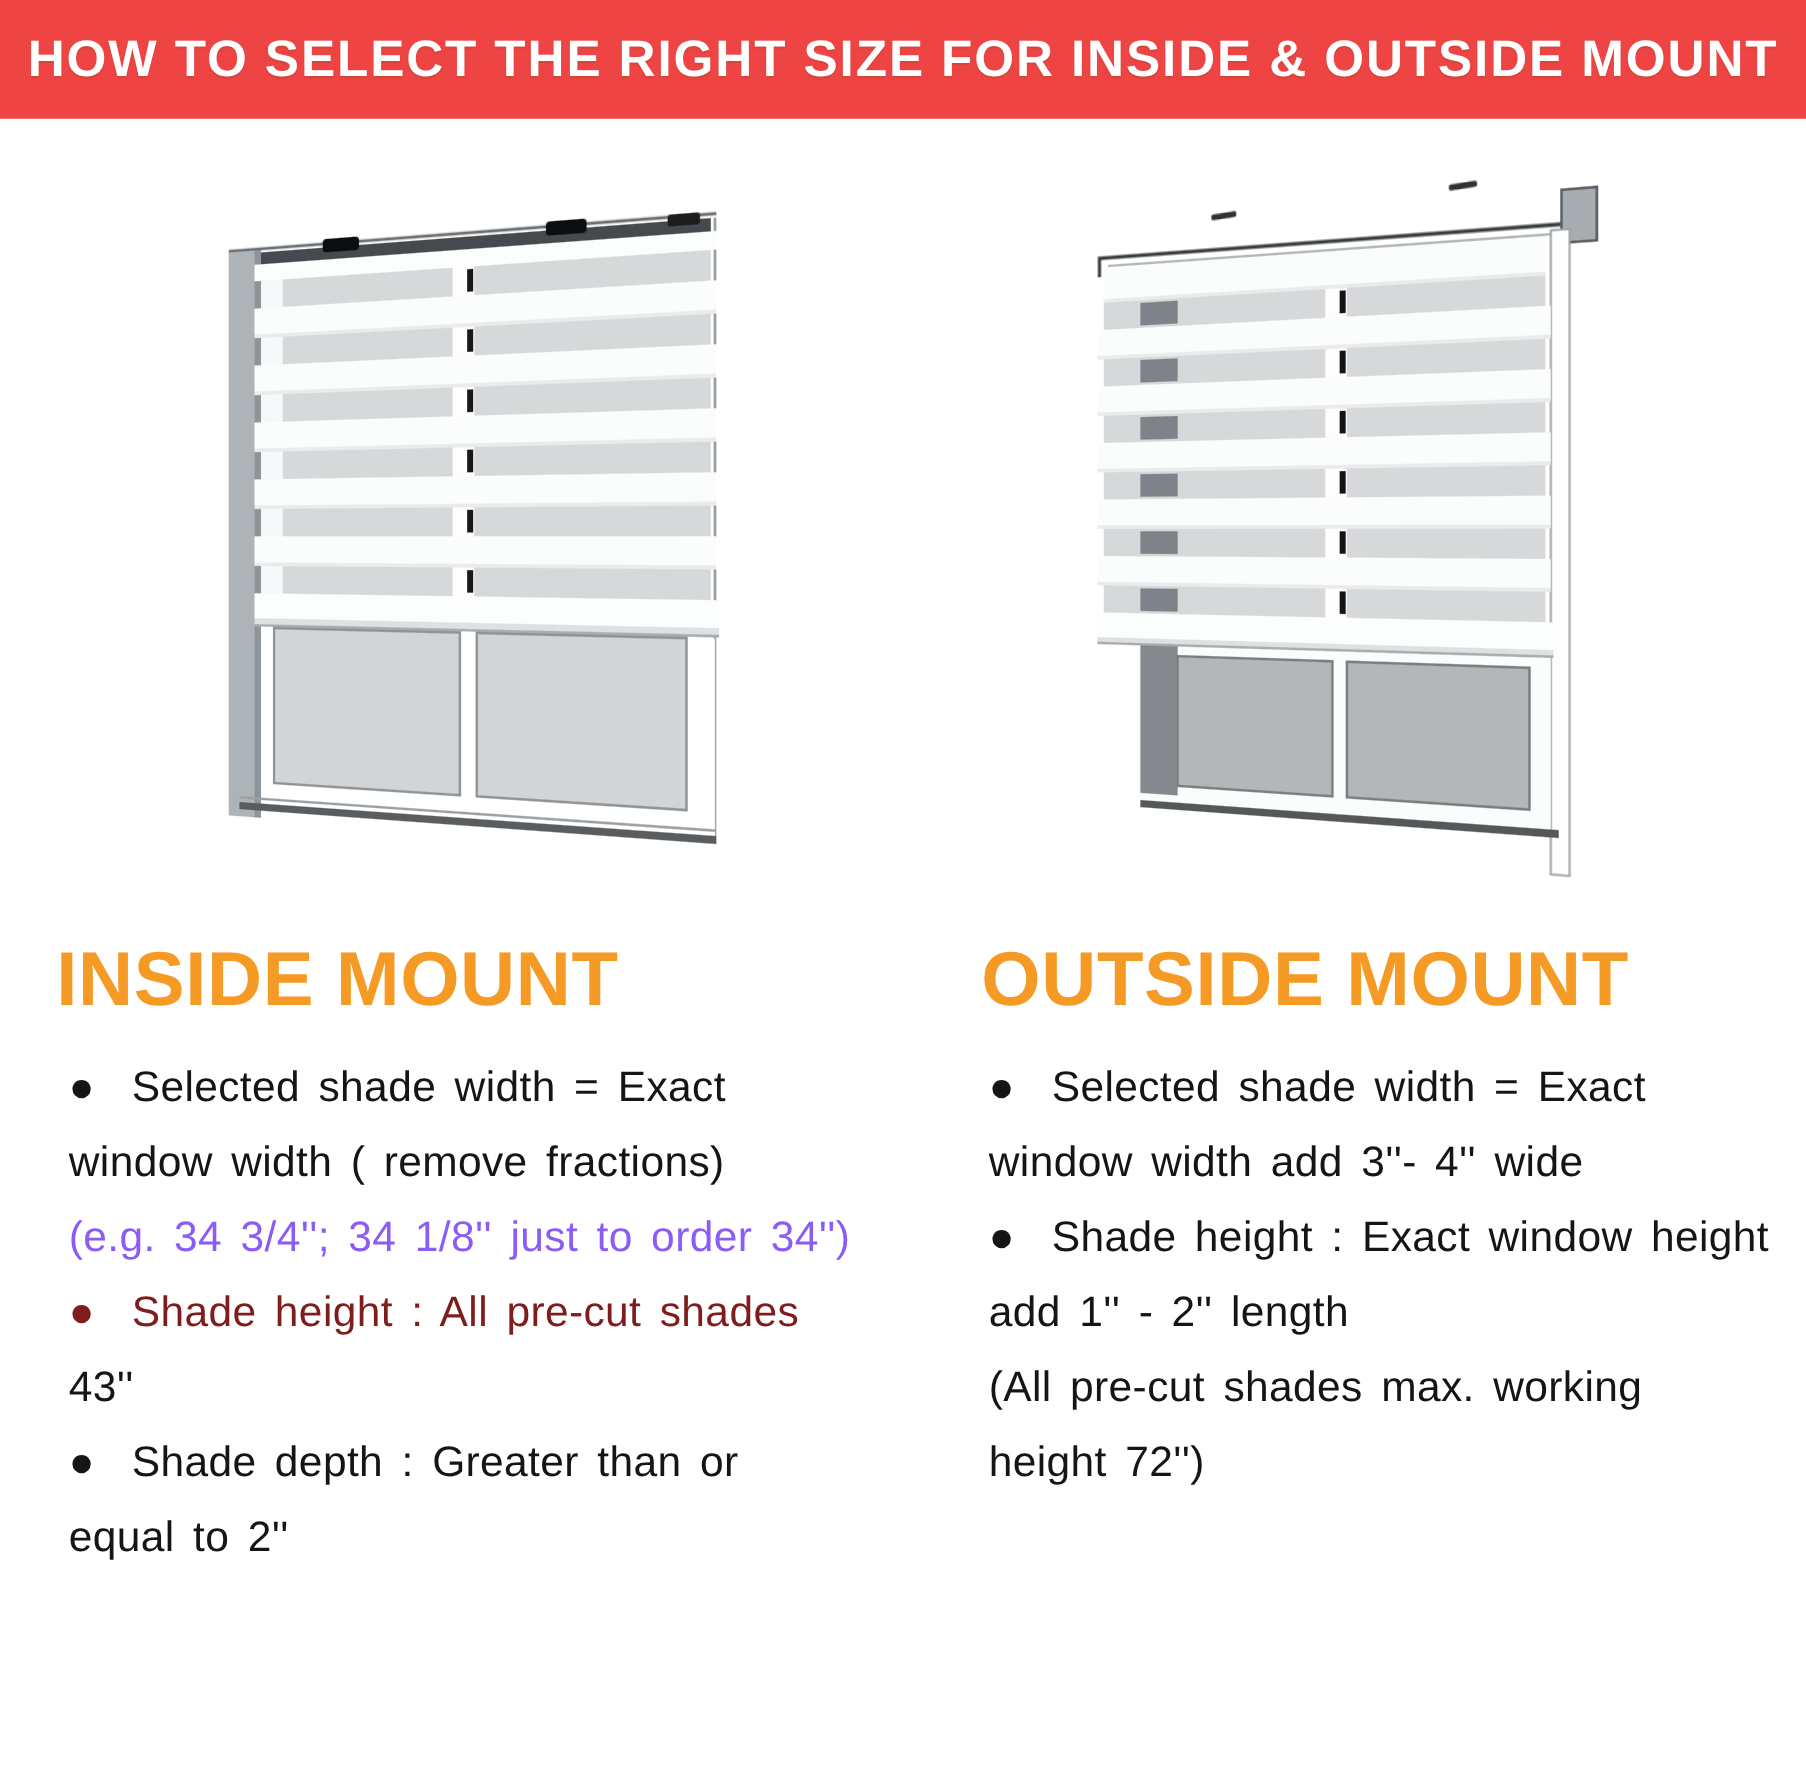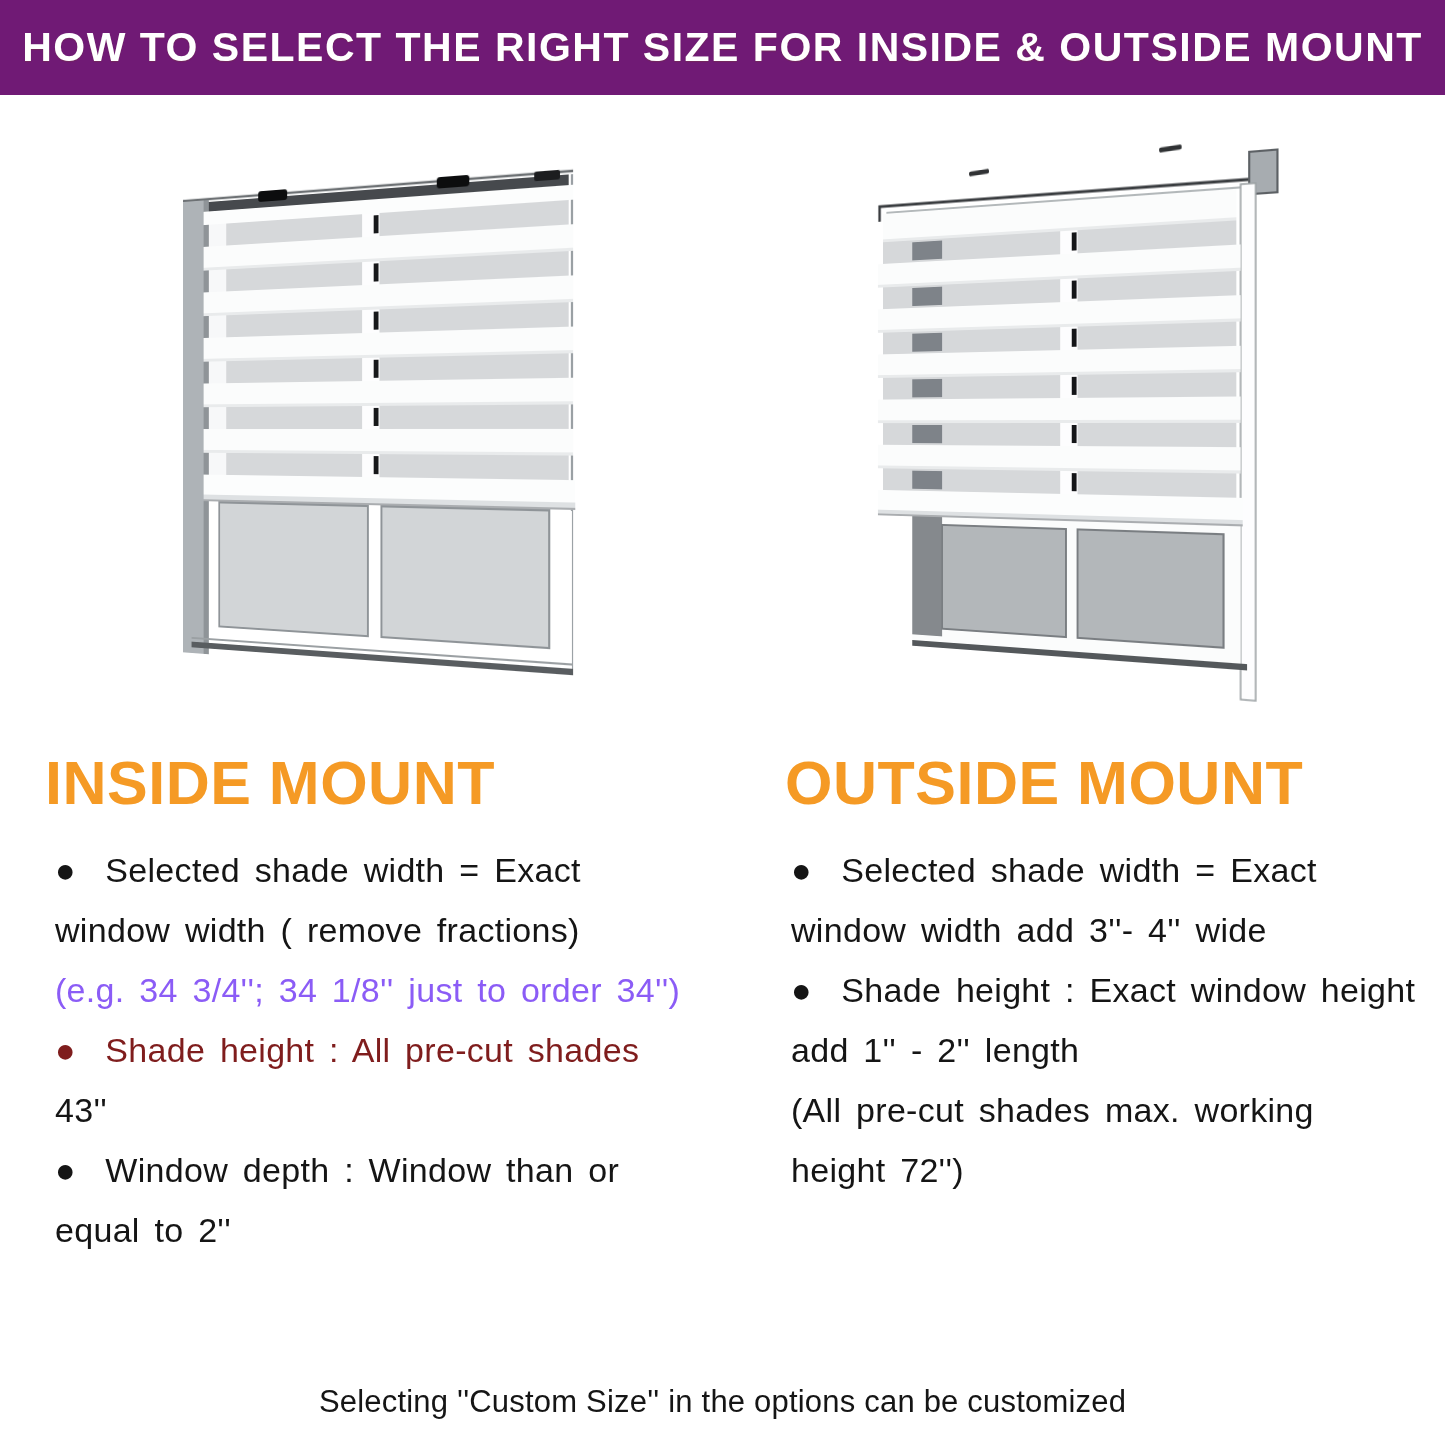--- a/index.html
+++ b/index.html
@@ -47,21 +47,21 @@
   .footer-note {
     position: absolute; left: 0; top: 1384px; width: 1445px;
     text-align: center; font-size: 31px; color: #111111; letter-spacing: 0.2px;
   }
 </style>
 </head>
 <body>
 
 <div class="page">
 
-  <div class="app-header" style="background: #701a75;">
+  <div class="app-header" style="background: #ef4444;">
     <div class="header-title" style="color: rgb(255, 255, 255);">HOW TO SELECT THE RIGHT SIZE FOR INSIDE &amp; OUTSIDE MOUNT</div>
   </div>
 
   <div class="figure figure-inside">
     <svg width="430" height="560" viewBox="0 0 430 560" aria-hidden="true">
       <defs>
         <g id="i-sheer">
           <rect x="44" y="0" width="370" height="23" fill="#d6d8da"></rect>
           <rect x="44" y="0" width="20" height="23" fill="#f7f8f9"></rect>
           <rect x="212" y="0" width="18" height="23" fill="#fdfdfe"></rect>
@@ -173,35 +173,34 @@
 
       <div class="body-line" style="color: rgb(21, 21, 21);">window width ( remove fractions)</div>
 
       <div class="body-line" style="color: #8b5cf6;">(e.g. 34 3/4''; 34 1/8'' just to order 34'')</div>
 
       <div class="body-line" style="color: #7f1d1d;">●  Shade height : All pre-cut shades</div>
 
 
       <div class="body-line" style="color: rgb(21, 21, 21);">43''</div>
 
-      <div class="body-line" style="color: rgb(21, 21, 21);">●  Window depth : Window than or</div>
+      <div class="body-line" style="color: rgb(21, 21, 21);">●  Shade depth : Greater than or</div>
 
       <div class="body-line" style="color: rgb(21, 21, 21);">equal to 2''</div>
     </div>
 
   <div class="notes notes-outside">
 
       <div class="body-line" style="color: rgb(21, 21, 21);">●  Selected shade width = Exact</div>
 
       <div class="body-line" style="color: rgb(21, 21, 21);">window width add 3''- 4'' wide</div>
 
       <div class="body-line" style="color: rgb(21, 21, 21);">●  Shade height : Exact window height</div>
 
       <div class="body-line" style="color: rgb(21, 21, 21);">add 1'' - 2'' length</div>
 
       <div class="body-line" style="color: rgb(21, 21, 21);">(All pre-cut shades max. working</div>
 
       <div class="body-line" style="color: rgb(21, 21, 21);">height 72'')</div>
     </div>
 
-  <div class="footer-note" style="color: rgb(21, 21, 21);">Selecting ''Custom Size'' in the options can be customized</div>
 
 </div>
 
 </body></html>

